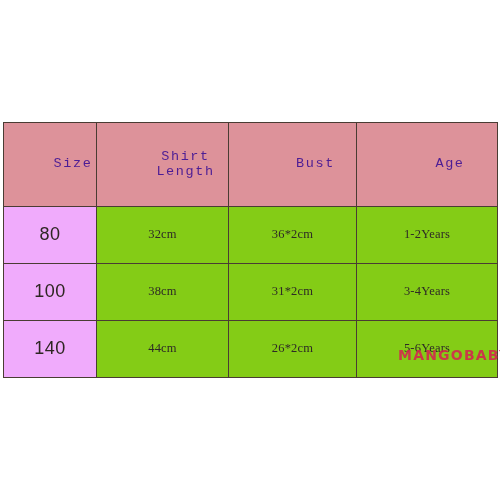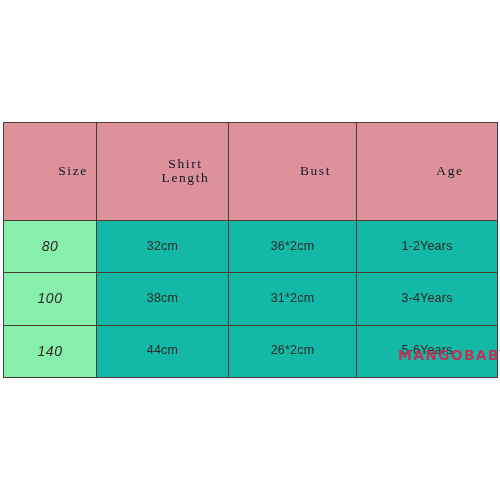--- a/index.html
+++ b/index.html
@@ -49,45 +49,44 @@
 
   
   col.c-size   { width: 93px; }
   col.c-shirt  { width: 132px; }
   col.c-bust   { width: 128px; }
   col.c-age    { width: 141px; }
 
   
   tr.head-row td {
     background: #dd929a;
-    color: #0f172a;
-    font-family: Liberation Serif, serif;
+    color: #4c1d95;
+    font-family: Liberation Mono, monospace;
     font-size: 13.5px;
     letter-spacing: 1.6px;
     font-weight: 400;
     padding-left: 46px;
   }
 
   
   tr.body-row td {
-    background: #14b8a6;
+    background: #84cc16;
     color: #2e2a26;
-    font-family: Liberation Sans, sans-serif;
+    font-family: Liberation Serif, serif;
     font-size: 12.5px;
     letter-spacing: 0.2px;
   }
 
   
   tr.body-row td.size-cell {
-    background: #86efac;
+    background: #f0abfc;
     color: #2e2622;
     font-family: "Liberation Sans", sans-serif;
-    font-size: 14px;
+    font-size: 18px;
     letter-spacing: 0.5px;
-    font-style: italic;
   }
 
   
   #watermark {
     position: absolute;
     left: 398px;
     top: 347px;
     font-family: "DejaVu Sans", sans-serif;
     font-size: 14px;
     font-weight: 700;

